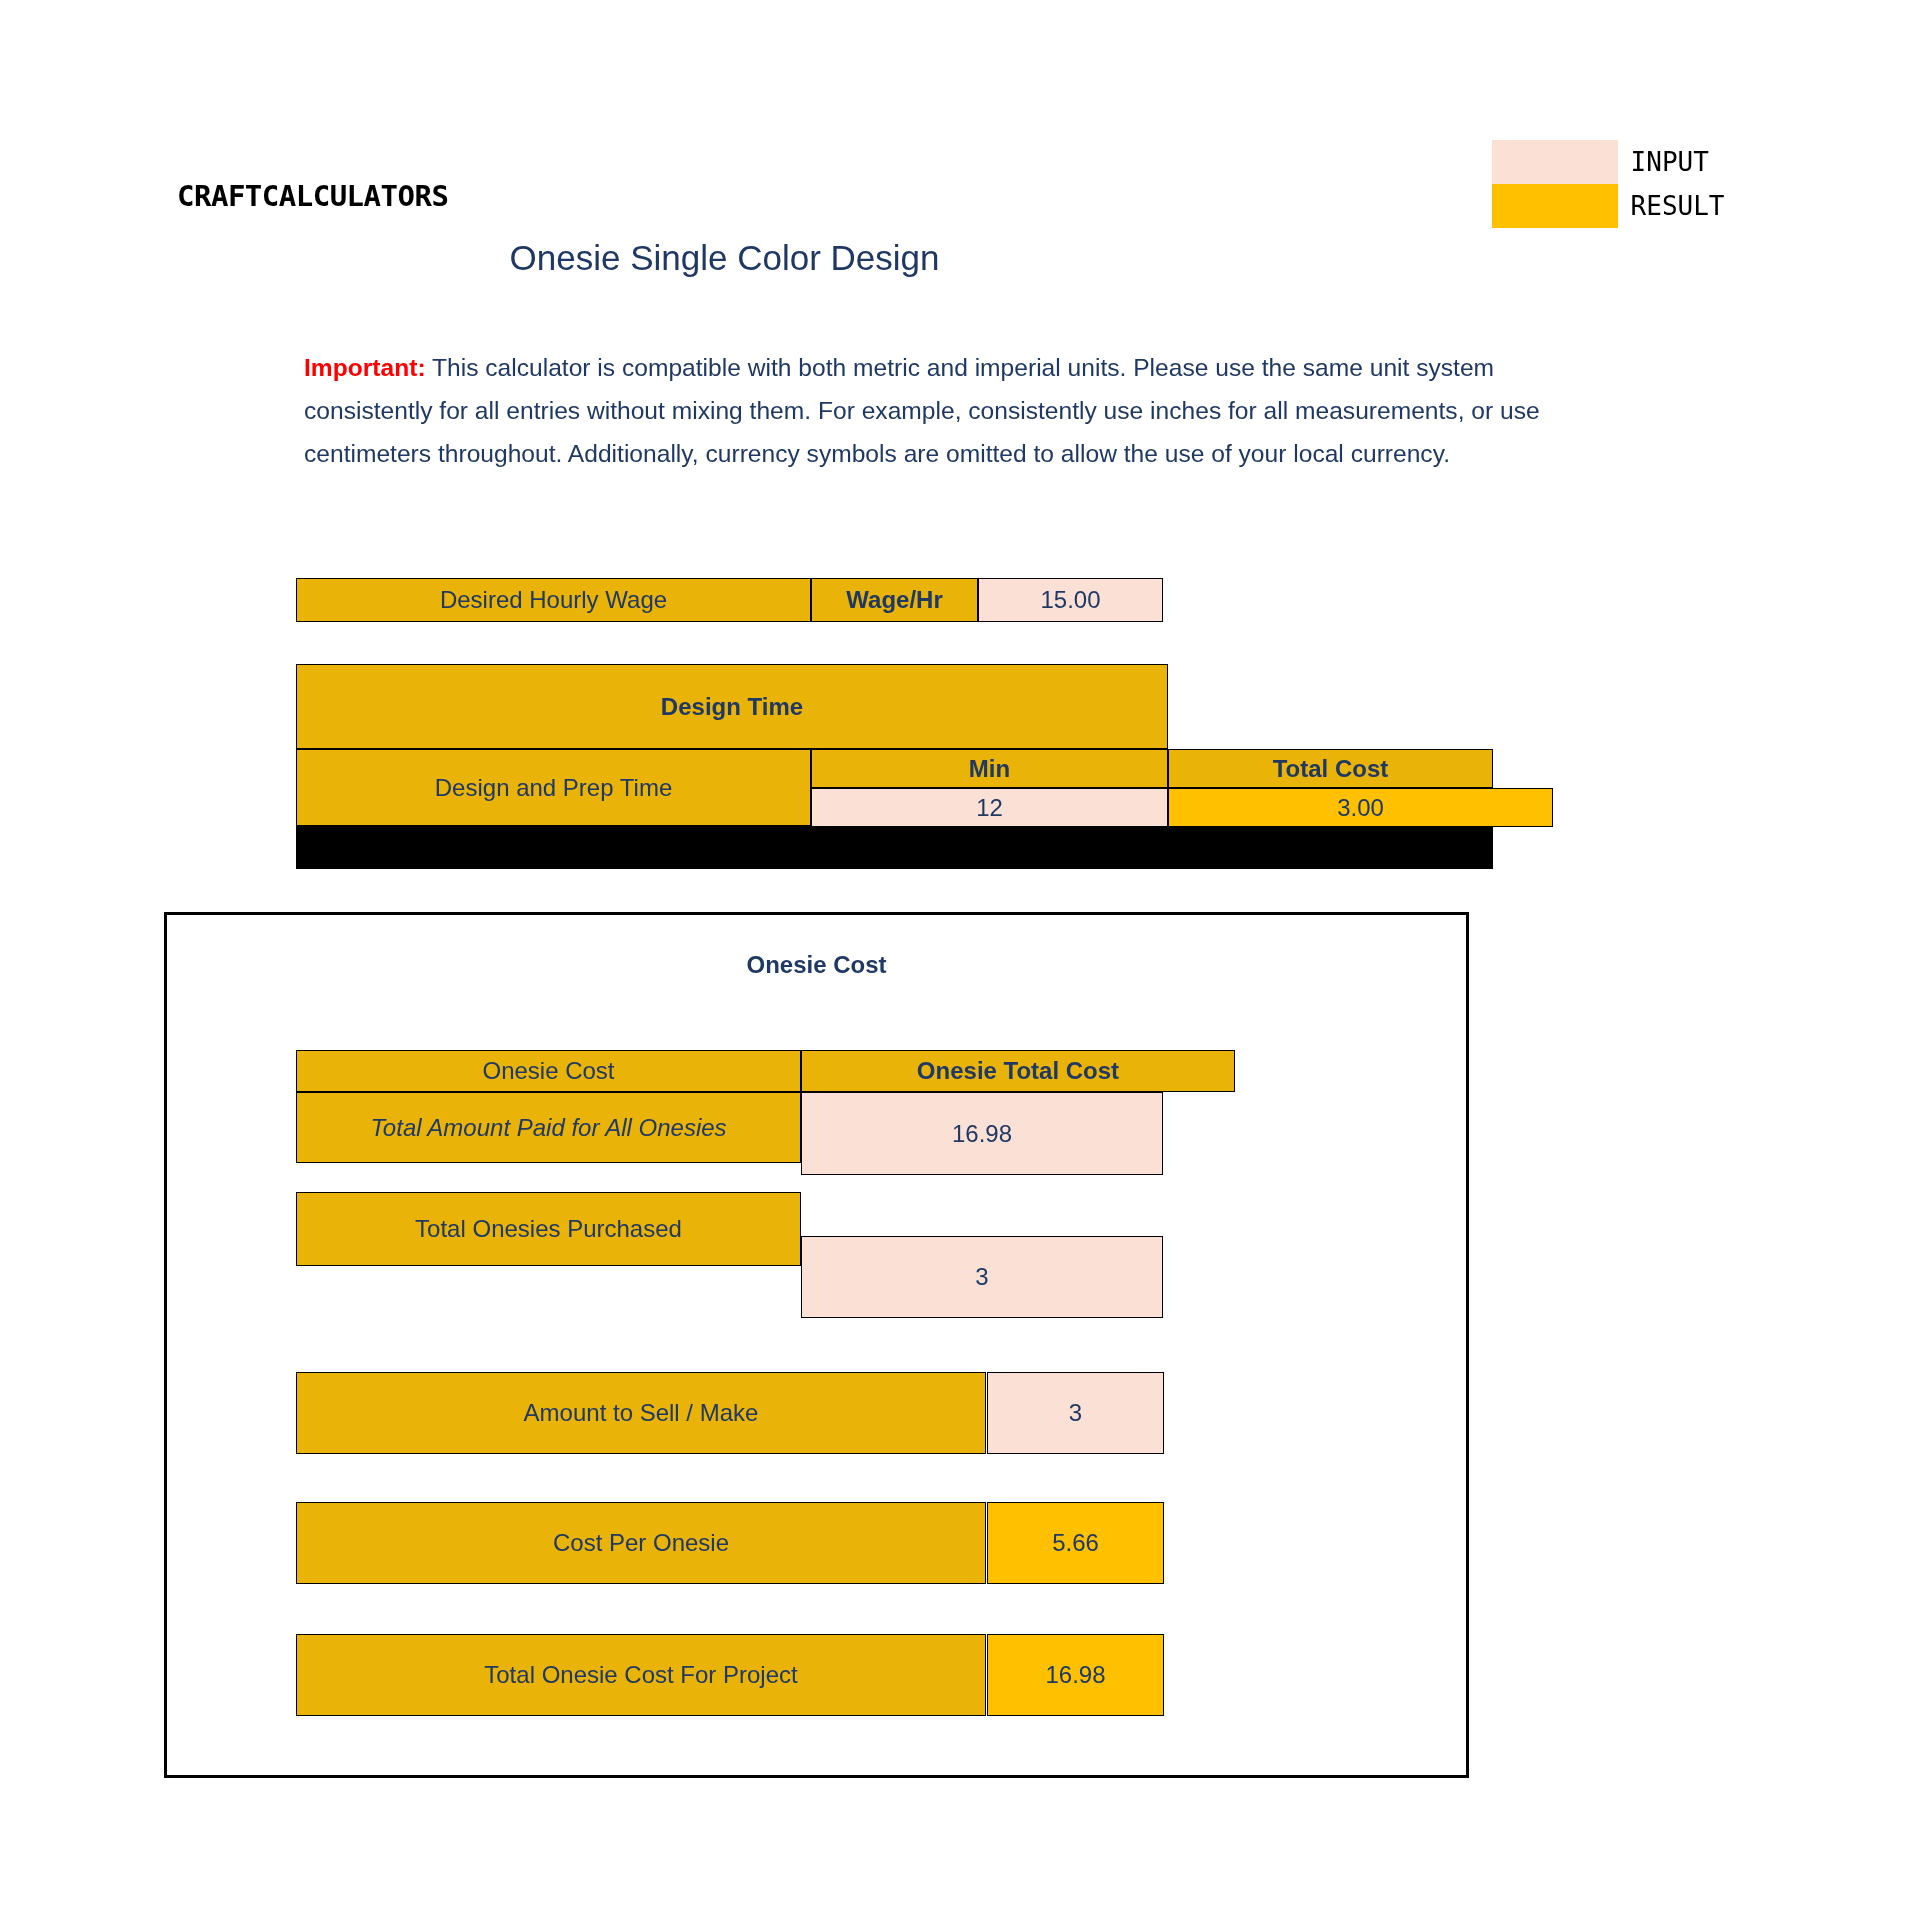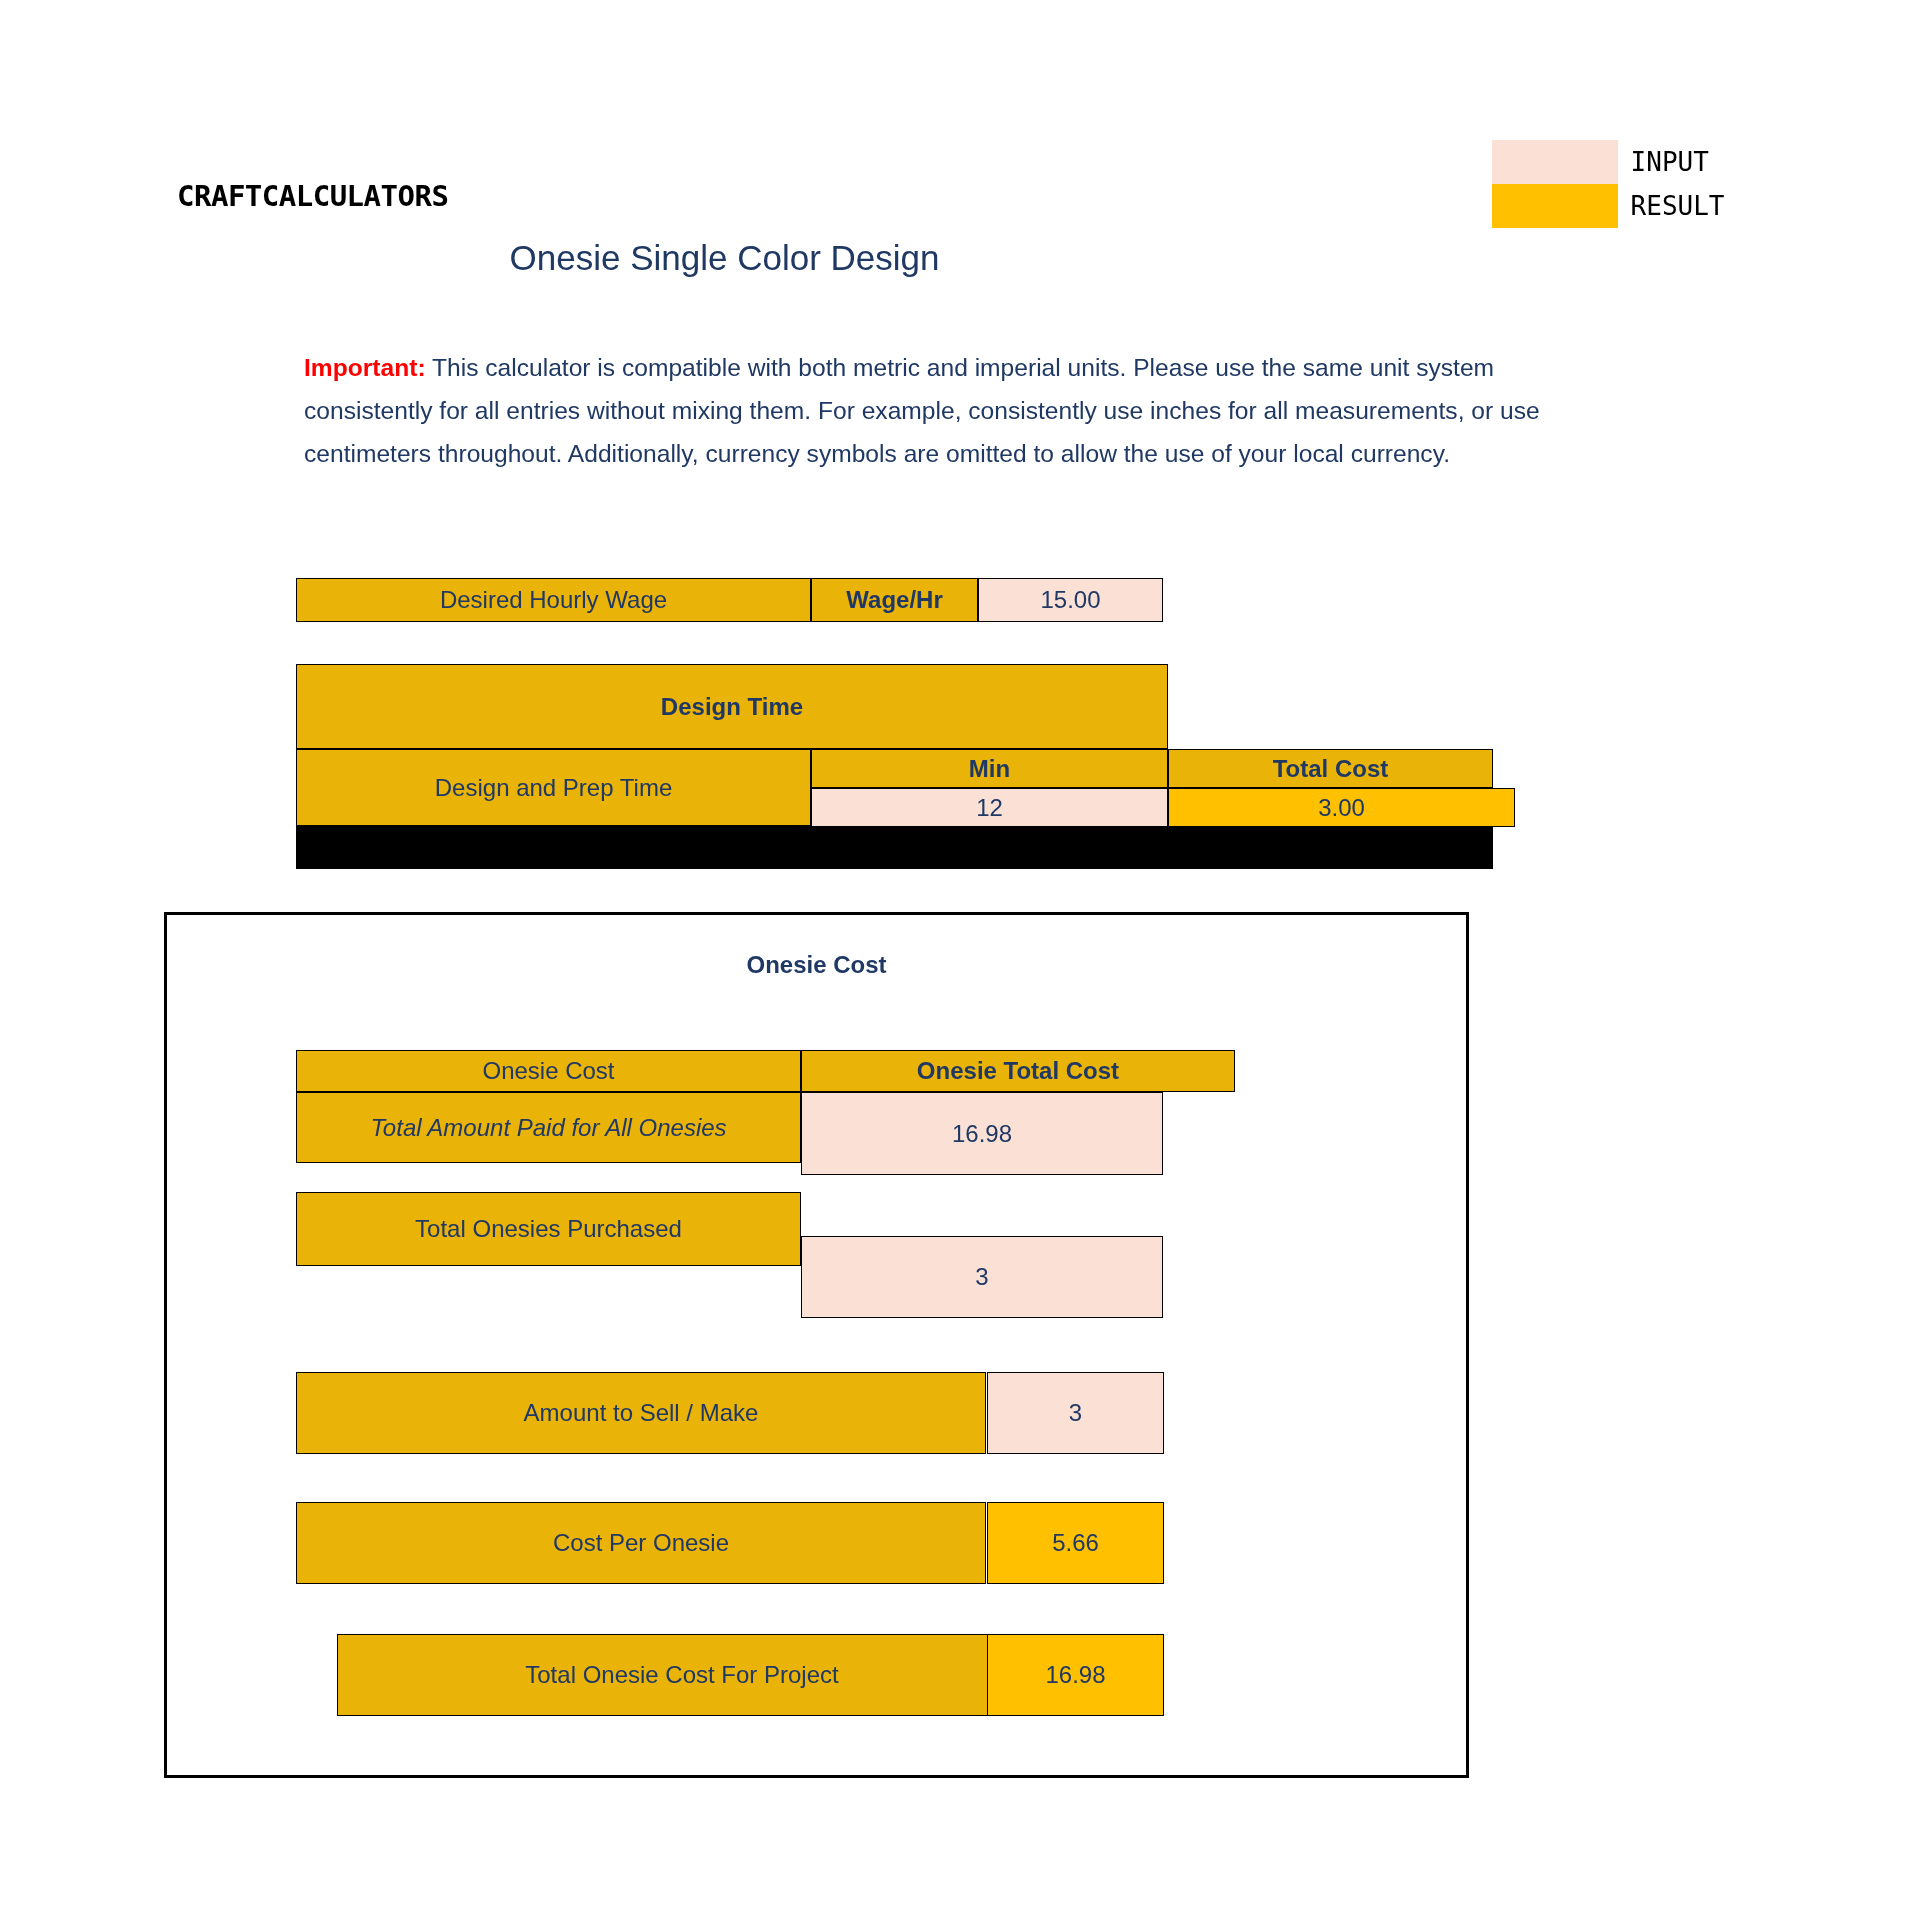--- a/index.html
+++ b/index.html
@@ -167,21 +167,21 @@
 <div class="xl-cell bold" style="left:811px; top:749px; width:357px; height:39px;">
   <span>Min</span>
 </div>
 <div class="xl-cell input" style="left:811px; top:788px; width:357px; height:39px;">
   <span>12</span>
 </div>
 
 <div class="xl-cell bold" style="left:1168px; top:749px; width:325px; height:39px;">
   <span>Total Cost</span>
 </div>
-<div class="xl-cell result" style="left:1168px; top:788px; width:347px; height:39px;">
+<div class="xl-cell result" style="left:1168px; top:788px; width:385px; height:39px;">
   <span>3.00</span>
 </div>
 
 <div class="xl-cell black" style="left:296px; top:826px; width:1197px; height:43px;"></div>
 
 <div class="onesie-frame"></div>
 <div class="onesie-frame-title">Onesie Cost</div>
 
 <div class="xl-cell" style="left:296px; top:1050px; width:505px; height:42px;">
   <span>Onesie Cost</span>
@@ -211,19 +211,19 @@
   <span>3</span>
 </div>
 
 <div class="xl-cell" style="left:296px; top:1502px; width:690px; height:82px;">
   <span>Cost Per Onesie</span>
 </div>
 <div class="xl-cell result" style="left:987px; top:1502px; width:177px; height:82px;">
   <span>5.66</span>
 </div>
 
-<div class="xl-cell" style="left:296px; top:1634px; width:690px; height:82px;margin-left:41px;">
+<div class="xl-cell" style="left:296px; top:1634px; width:690px; height:82px;">
   <span>Total Onesie Cost For Project</span>
 </div>
 <div class="xl-cell result" style="left:987px; top:1634px; width:177px; height:82px;">
   <span>16.98</span>
 </div>
 
 
 </body></html>

